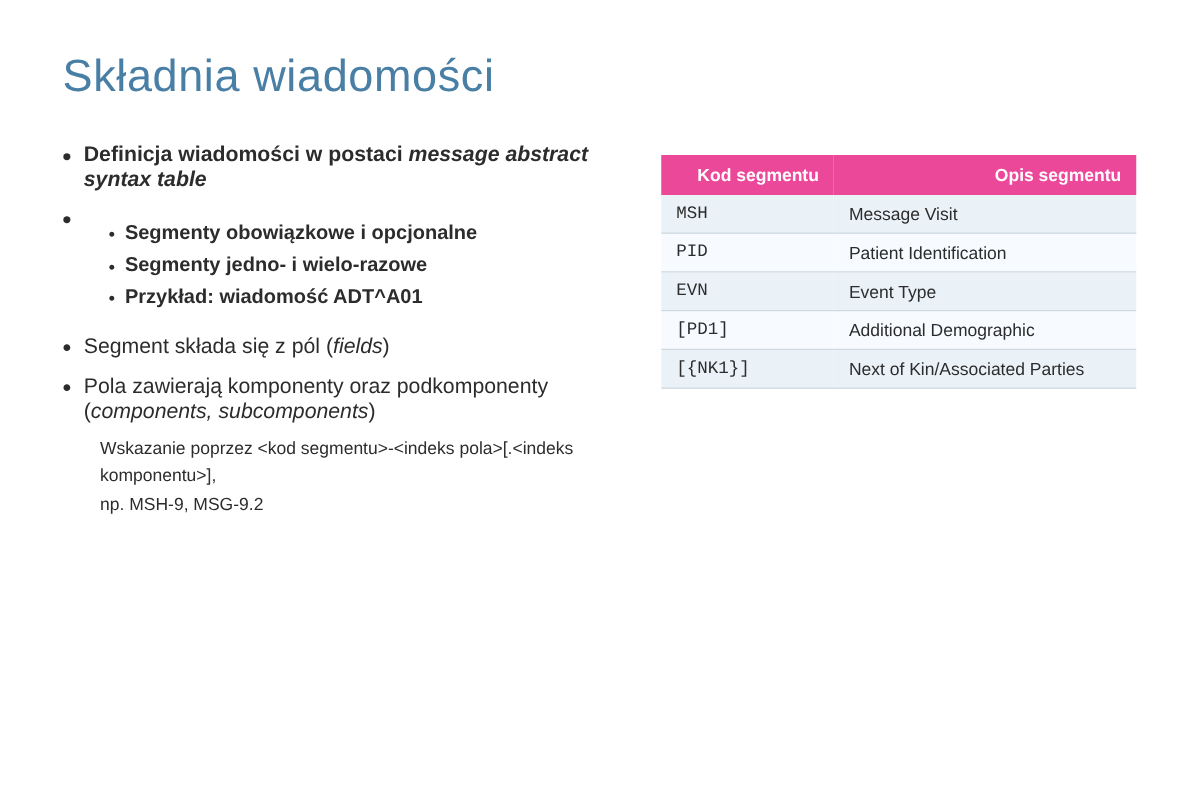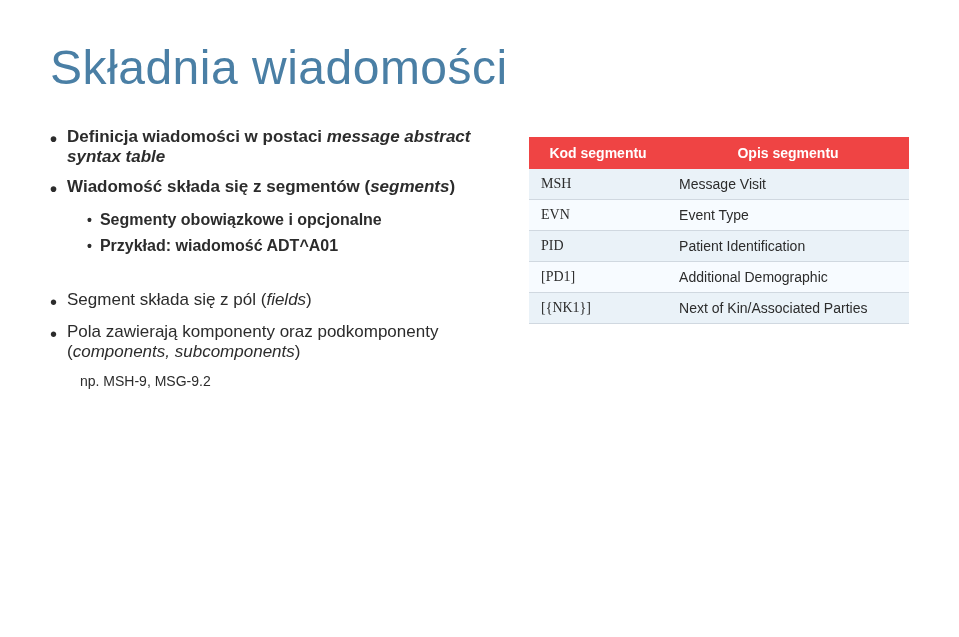--- a/index.html
+++ b/index.html
@@ -6,21 +6,21 @@
     body {
       font-family: 'Segoe UI', Arial, sans-serif;
       background: #ffffff;
       color: #2c2c2c;
       width: 959px;
       min-height: 637px;
       padding: 40px 50px 30px 50px;
     }
 
     h1 {
-      font-size: 48px;
+      font-size: 36px;
       font-weight: 300;
       color: #4a7fa5;
       margin-bottom: 32px;
       letter-spacing: 0.5px;
     }
 
     .content-area {
       display: flex;
       gap: 30px;
       align-items: flex-start;
@@ -80,21 +80,21 @@
       content: '•';
       color: #2c2c2c;
       font-size: 14px;
       line-height: 1.4;
       flex-shrink: 0;
     }
 
     .italic { font-style: italic; }
 
     .bottom-section {
-      margin-top: 28px;
+      margin-top: 12px;
     }
 
     .bottom-section .big-bullet {
       font-size: 17px;
       display: flex;
       align-items: flex-start;
       gap: 10px;
       margin-bottom: 8px;
     }
 
@@ -114,69 +114,69 @@
     }
 
     
     .segment-table {
       width: 100%;
       border-collapse: collapse;
       font-size: 14px;
     }
 
     .segment-table thead tr th {
-      background-color: #ef4444;
+      background-color: #ec4899;
       color: #ffffff;
       padding: 8px 12px;
-      text-align: center;
+      text-align: right;
       font-weight: 600;
       font-size: 14px;
     }
 
     .segment-table tbody tr td {
       padding: 7px 12px;
       border-bottom: 1px solid #d0d8e0;
       color: #2c2c2c;
       font-size: 14px;
     }
 
     .segment-table tbody tr:nth-child(odd) {
       background-color: #eaf2f8;
     }
 
     .segment-table tbody tr:nth-child(even) {
       background-color: #f7fbff;
     }
 
     .code-text {
-      font-family: Liberation Serif, serif;
+      font-family: Liberation Mono, monospace;
       font-size: 13px;
     }
   </style>
 </head>
 <body>
 
 <h1>Składnia wiadomości</h1>
 
 <div class="content-area">
   <div class="left-col">
     <ul class="main-list">
       <li>
         <span>
           <span>Definicja wiadomości w postaci </span><span class="italic">message abstract syntax table</span>
         </span>
       </li>
       <li>
         <div>
-          <span>
-            <span>Wiadomość składa się z segmentów (</span><span class="italic">segments</span><span>)</span>
-          </span>
           <ul class="sub-list">
             <li>
                 <span>Segmenty obowiązkowe i opcjonalne</span>
+              </li>
+            <li>
+                <span>Segmenty jedno- i wielo-razowe</span>
               </li>
             <li>
                 <span>Przykład: wiadomość ADT^A01</span>
               </li>
           </ul>
         </div>
       </li>
     </ul>
 
     <div class="bottom-section">
@@ -184,45 +184,46 @@
         <span>
           <span>Segment składa się z pól (</span><span class="italic">fields</span><span>)</span>
         </span>
       </div>
       <div class="big-bullet">
         <span>
           <span>Pola zawierają komponenty oraz podkomponenty (</span><span class="italic">components, subcomponents</span><span>)</span>
         </span>
       </div>
       <div class="bottom-note">
+        <div>Wskazanie poprzez &lt;kod segmentu&gt;-&lt;indeks pola&gt;[.&lt;indeks komponentu&gt;],</div>
         <div>np. MSH-9, MSG-9.2</div>
       </div>
     </div>
   </div>
 
   <div class="right-col">
     <table class="segment-table">
       <thead>
         <tr>
           <th>Kod segmentu</th>
           <th>Opis segmentu</th>
         </tr>
       </thead>
       <tbody id="table-body">
       <tr>
             <td class="code-text">MSH</td>
             <td>Message Visit</td>
           </tr>
           <tr>
+            <td class="code-text">PID</td>
+            <td>Patient Identification</td>
+          </tr>
+          <tr>
             <td class="code-text">EVN</td>
             <td>Event Type</td>
-          </tr>
-          <tr>
-            <td class="code-text">PID</td>
-            <td>Patient Identification</td>
           </tr>
           <tr>
             <td class="code-text">[PD1]</td>
             <td>Additional Demographic</td>
           </tr>
           <tr>
             <td class="code-text">[{NK1}]</td>
             <td>Next of Kin/Associated Parties</td>
           </tr>
         </tbody>

